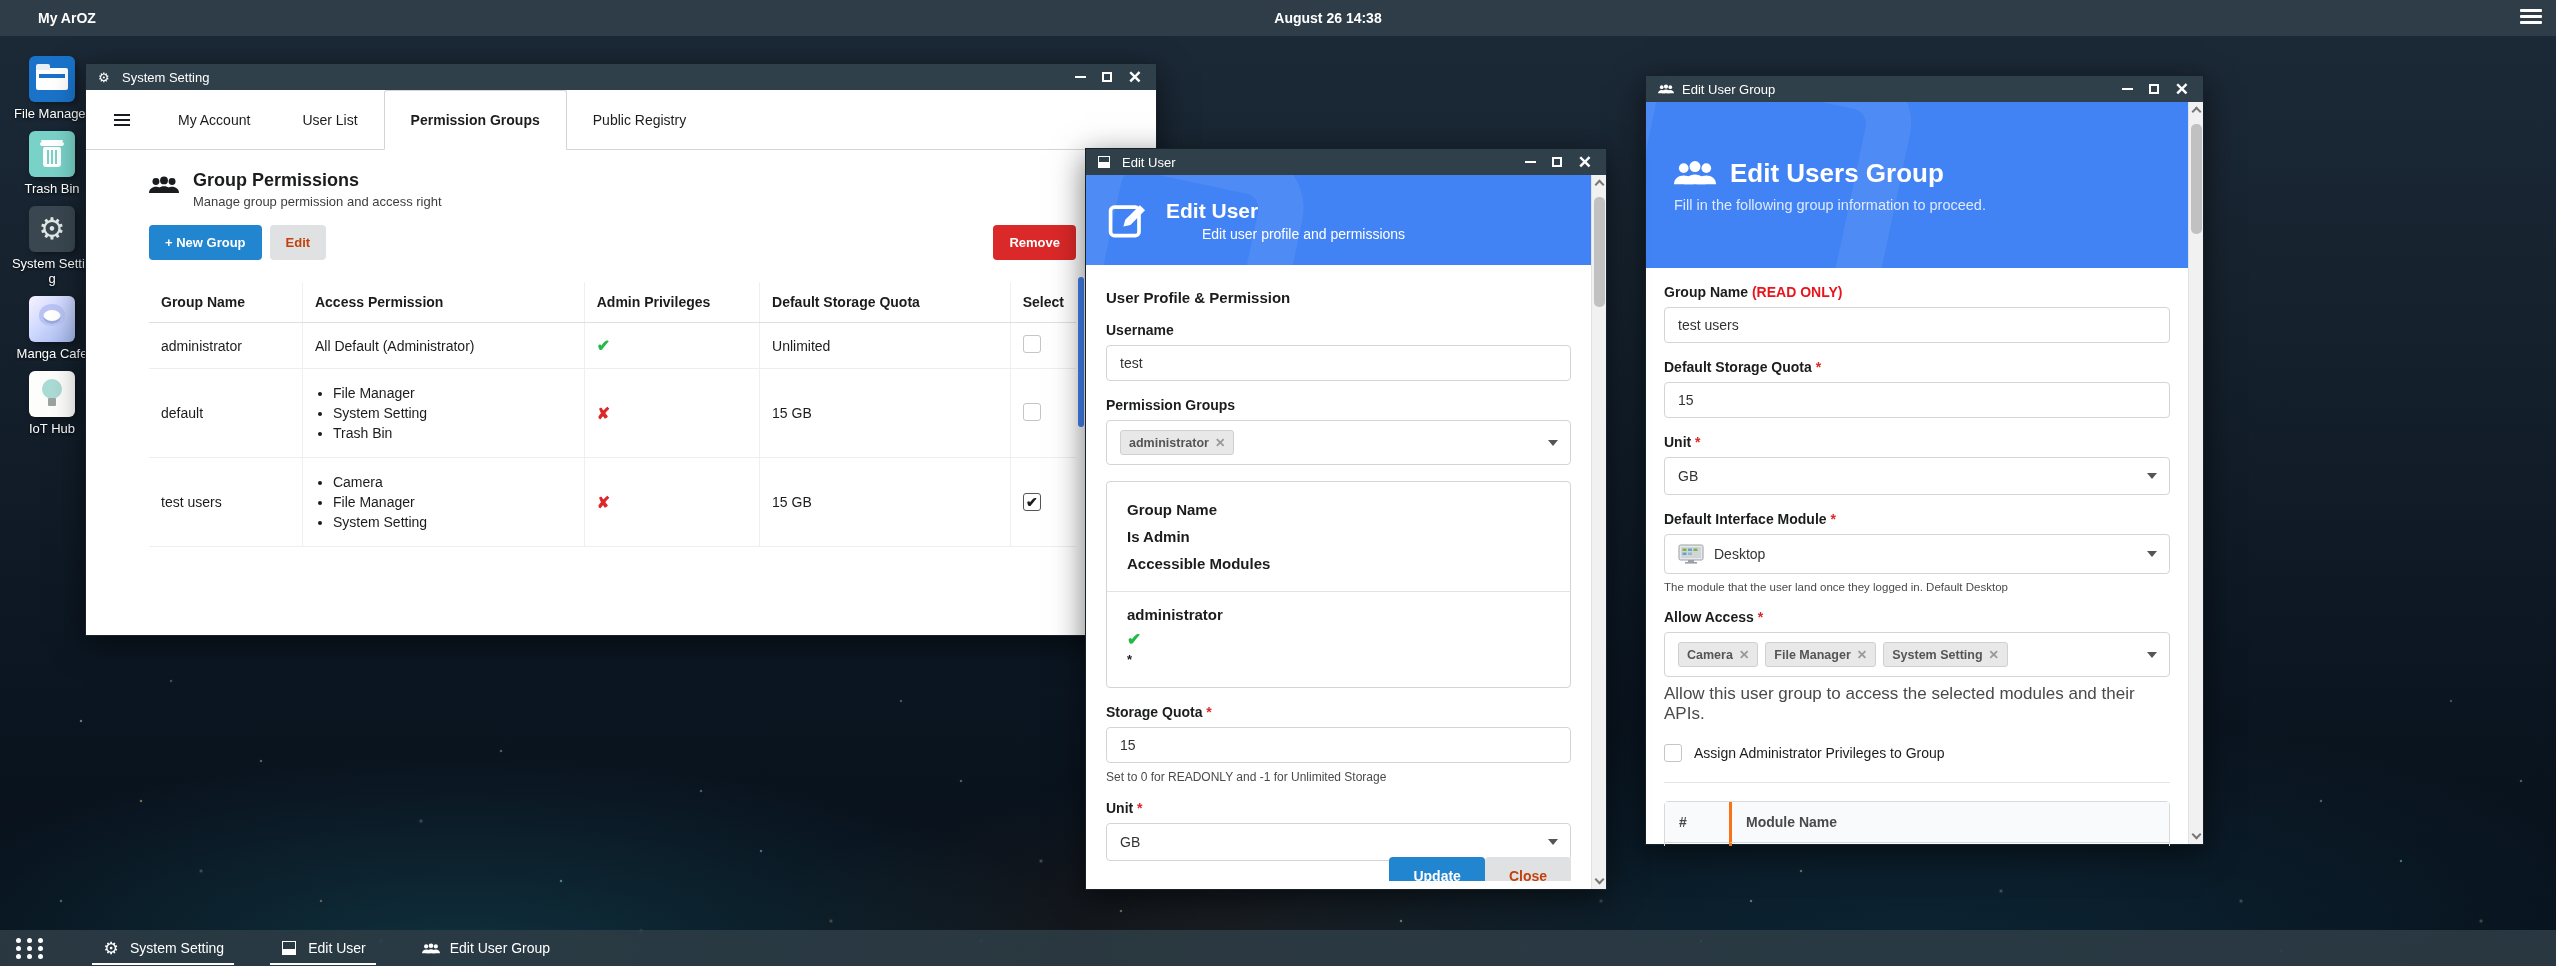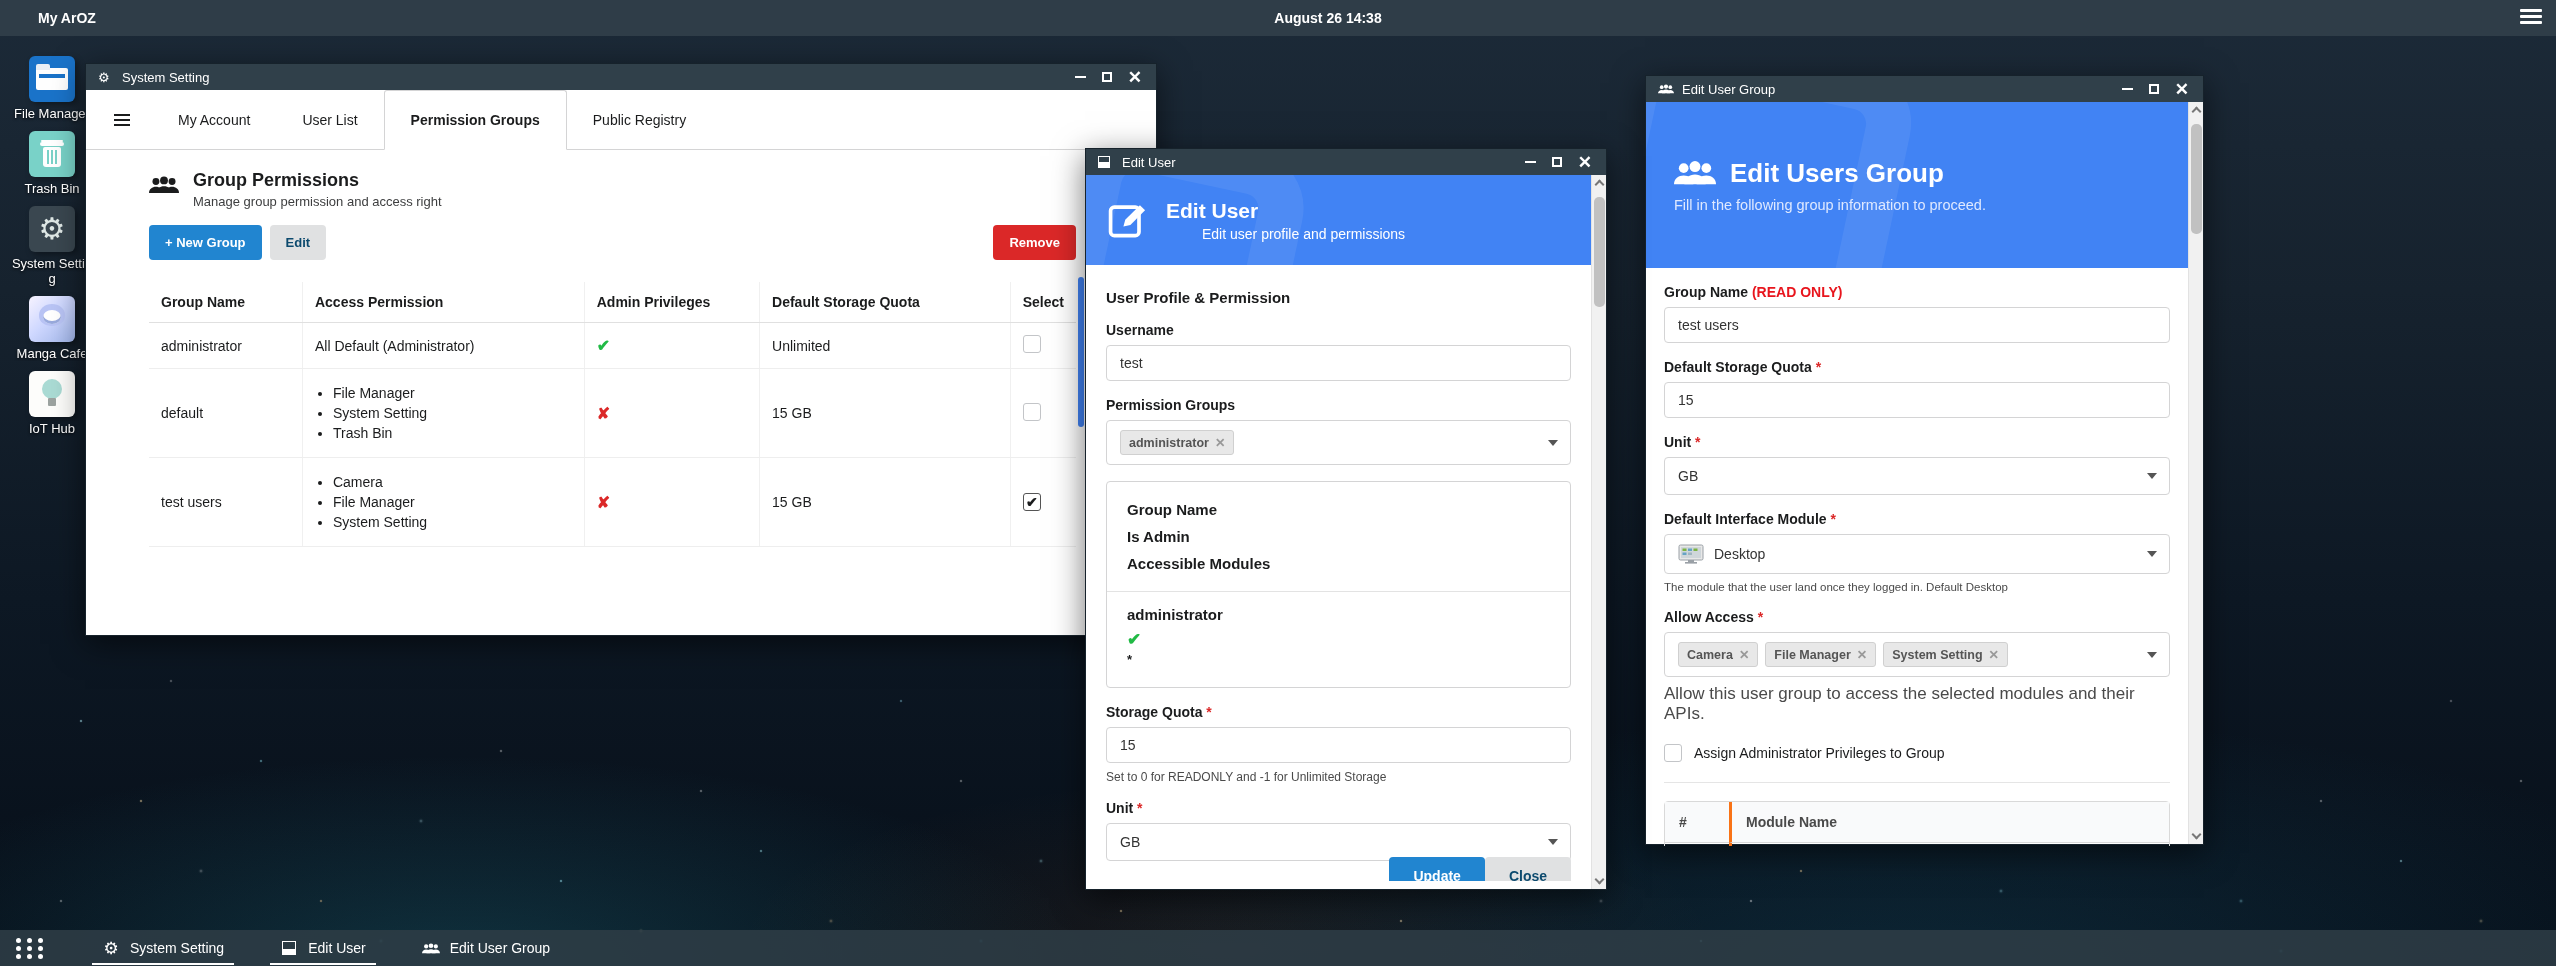--- a/index.html
+++ b/index.html
@@ -87,21 +87,21 @@
   .tab { display:flex; align-items:center; padding:0 26px; font-size:14px; color:#1b1c1d; cursor:pointer; }
   .tab.active { border:1px solid #d4d4d5; border-bottom:1px solid #fff; margin-bottom:-1px; border-radius:3px 3px 0 0; font-weight:bold; }
   .ss-content { padding:20px 80px 0 63px; position:relative; height:486px; overflow:hidden; }
   .ss-head { display:flex; align-items:flex-start; gap:14px; }
   .users-dark { width:30px; height:22px; margin-top:4px; }
   .ss-title { font-size:18px; font-weight:bold; color:#1b1c1d; }
   .ss-sub { font-size:13px; color:#3d3e3f; margin-top:3px; }
   .ss-actions { display:flex; align-items:center; margin-top:16px; }
   .btn { border:none; border-radius:4px; font-size:13px; font-weight:bold; padding:10px 16px; cursor:pointer; font-family:inherit; }
   .btn-blue { background:#2185d0; color:#fff; }
-  .btn-gray { background:#e0e1e2; color:#0c4a6e; margin-left:8px; }
+  .btn-gray { background:#e0e1e2; color:#c2410c; margin-left:8px; }
   .btn-red  { background:#db2828; color:#fff; margin-left:auto; }
   .perm-table { width:100%; border-collapse:collapse; margin-top:22px; font-size:14px; color:#1b1c1d; }
   .perm-table th { text-align:left; font-weight:bold; padding:12px 12px; border-bottom:1px solid #e0e0e0; }
   .perm-table td { padding:12px 12px; border-bottom:1px solid #eee; vertical-align:middle; }
   .perm-table th + th, .perm-table td + td { border-left:1px solid #f0f0f0; }
   .perm-table ul { margin-left:18px; }
   .perm-table li { margin:4px 0; }
   .mark-yes { color:#21ba45; font-size:16px; font-weight:bold; }
   .mark-no  { color:#db2828; font-size:16px; font-weight:bold; }
   .cb { width:18px; height:18px; border:1px solid #c3c5c8; border-radius:3px; background:#fff; display:inline-flex; align-items:center; justify-content:center;

